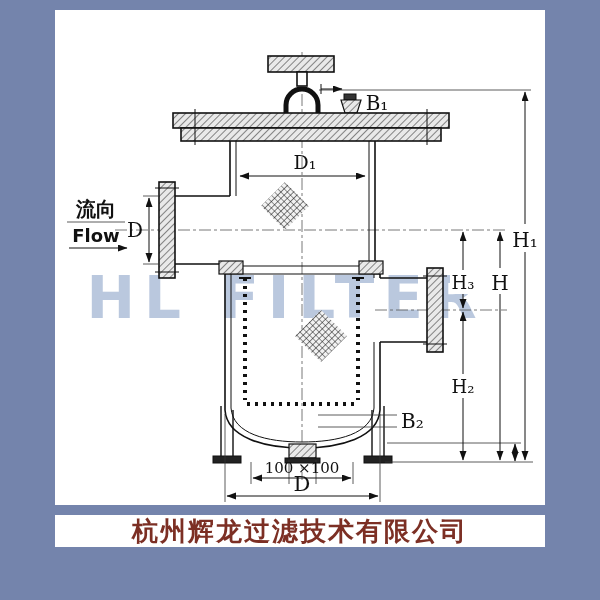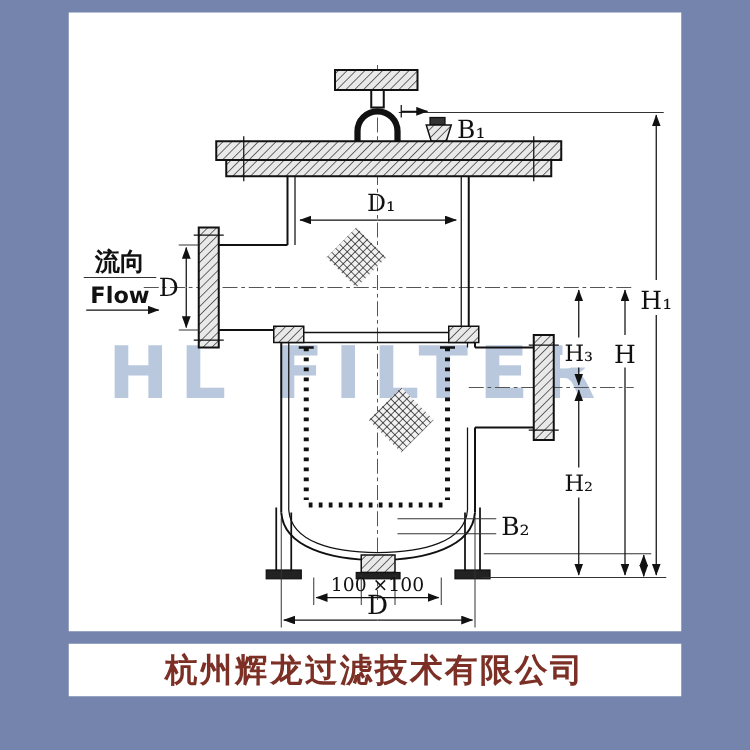--- a/index.html
+++ b/index.html
@@ -15,21 +15,21 @@
   .watermark{
     position:absolute;left:41px;top:262px;width:490px;height:72px;
     text-align:center;font-size:58px;font-weight:bold;letter-spacing:9px;
     color:rgba(140,163,200,0.6);z-index:2;line-height:72px;
     font-family:"DejaVu Sans", sans-serif;white-space:nowrap;
   }
   .drawing-svg{
     position:absolute;left:55px;top:10px;z-index:3;
   }
   .footer-band{
-    position:absolute;left:55px;top:515px;width:490px;height:42px;
+    position:absolute;left:55px;top:515px;width:490px;height:32px;
     background:#ffffff;z-index:2;display:flex;align-items:center;justify-content:center;
   }
   .company-name{
     font-size:26px;font-weight:bold;color:#7c2f24;letter-spacing:2px;
     font-family:"DejaVu Sans", sans-serif;white-space:nowrap;
   }
   svg text{
     font-family:"DejaVu Serif", serif;
     fill:#111;
   }

